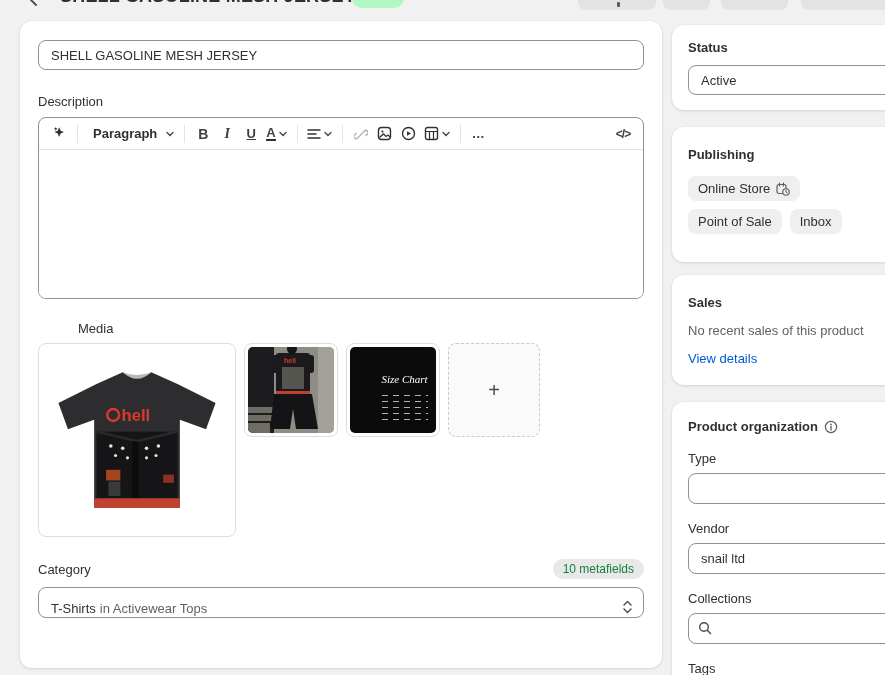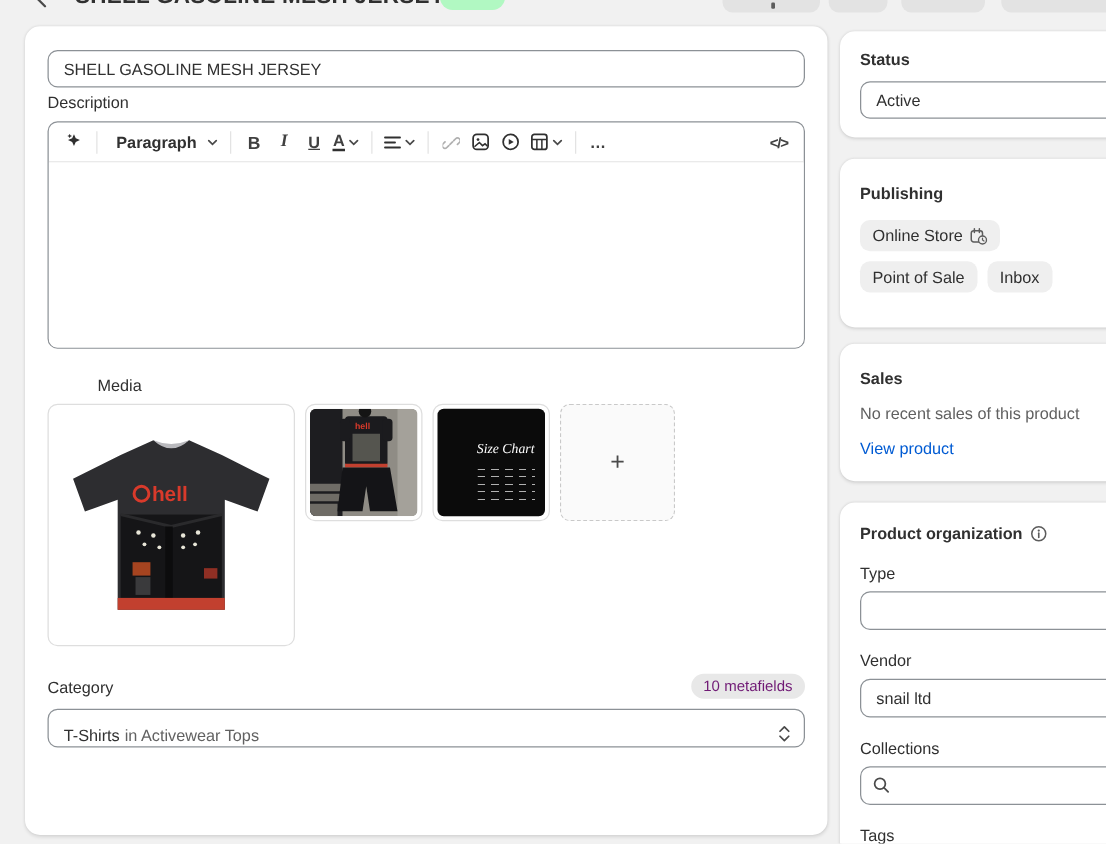--- a/index.html
+++ b/index.html
@@ -69,21 +69,21 @@
   .size-chart .sc-title { font-family: "Liberation Serif", "DejaVu Serif", serif; font-style: italic; font-size: 11px; }
   .sc-rows { margin-top: 10px; width: 46px; height: 26px;
     background-image: repeating-linear-gradient(to bottom, rgba(255,255,255,.85) 0 1px, transparent 1px 6px);
     background-size: 100% 100%; opacity: .8;
     -webkit-mask-image: repeating-linear-gradient(to right, #000 0 6px, transparent 6px 11px);
             mask-image: repeating-linear-gradient(to right, #000 0 6px, transparent 6px 11px);
   }
 
   
   .cat-row { margin-top: 22px; display: flex; align-items: center; justify-content: space-between; }
-  .badge-gray { background: #e8e8e8; border-radius: 10px; padding: 3px 10px; font-size: 12px; color: #701a75; }
+  .badge-gray { background: #e8e8e8; border-radius: 10px; padding: 3px 10px; font-size: 12px; color: #15803d; }
   .cat-select {
     margin-top: 8px; height: 31px; border: 1px solid #8c9196; border-radius: 8px; background: #fff;
     display: flex; align-items: center; padding: 12px 10px 0 12px; font-size: 13px; cursor: pointer;
   }
   .cat-select .val2 { margin-left: 4px; }
   .cat-select .updown { margin-left: auto; color: #4a4a4a; }
   .helper { margin-top: 10px; font-size: 12px; color: #616161; }
 
   
   .side-status { top: 25px; height: 85px; padding-top: 15px; }
@@ -104,21 +104,21 @@
   .side-org { top: 402px; height: 330px; padding-top: 17px; }
   .org-head { display: flex; align-items: center; gap: 6px; }
   .org-head svg { color: #5c5c5c; }
   .fgroup { margin-top: 17px; }
   .fgroup .lbl { display: block; margin-bottom: 7px; }
   .tfield31 { height: 31px; }
   .search-field { position: relative; }
   .search-field .tfield { padding-left: 32px; }
   .search-ic { position: absolute; left: 10px; top: 8px; color: #4a4a4a; }
 
-  .mt20 { margin-top: 4px; }
+  .mt20 { margin-top: 24px; }
   .mb7 { margin-bottom: 7px; }
   .mb8 { margin-bottom: 8px; }
 </style>
 </head>
 <body>
 
 <div class="page">
 
   <div>
     <span class="hdr-back">
@@ -312,21 +312,21 @@
       </span>
       <span class="pill">
         <span>Inbox</span>
       </span>
     </div>
   </div>
 
   <div class="card side-card side-sales">
     <div class="lbl-b">Sales</div>
     <div class="sales-msg">No recent sales of this product</div>
-    <a class="sales-link">View product</a>
+    <a class="sales-link">View details</a>
   </div>
 
   <div class="card side-card side-org">
     <div class="org-head">
       <span class="lbl-b">Product organization</span>
       <svg width="14" height="14" viewBox="0 0 14 14">
           <circle cx="7" cy="7" r="5.6" stroke="#5c5c5c" stroke-width="1.2" fill="none"></circle>
           <circle cx="7" cy="4.4" r="0.9" fill="#5c5c5c"></circle>
           <path d="M7 6.5 V10" stroke="#5c5c5c" stroke-width="1.3" stroke-linecap="round"></path>
         </svg>

